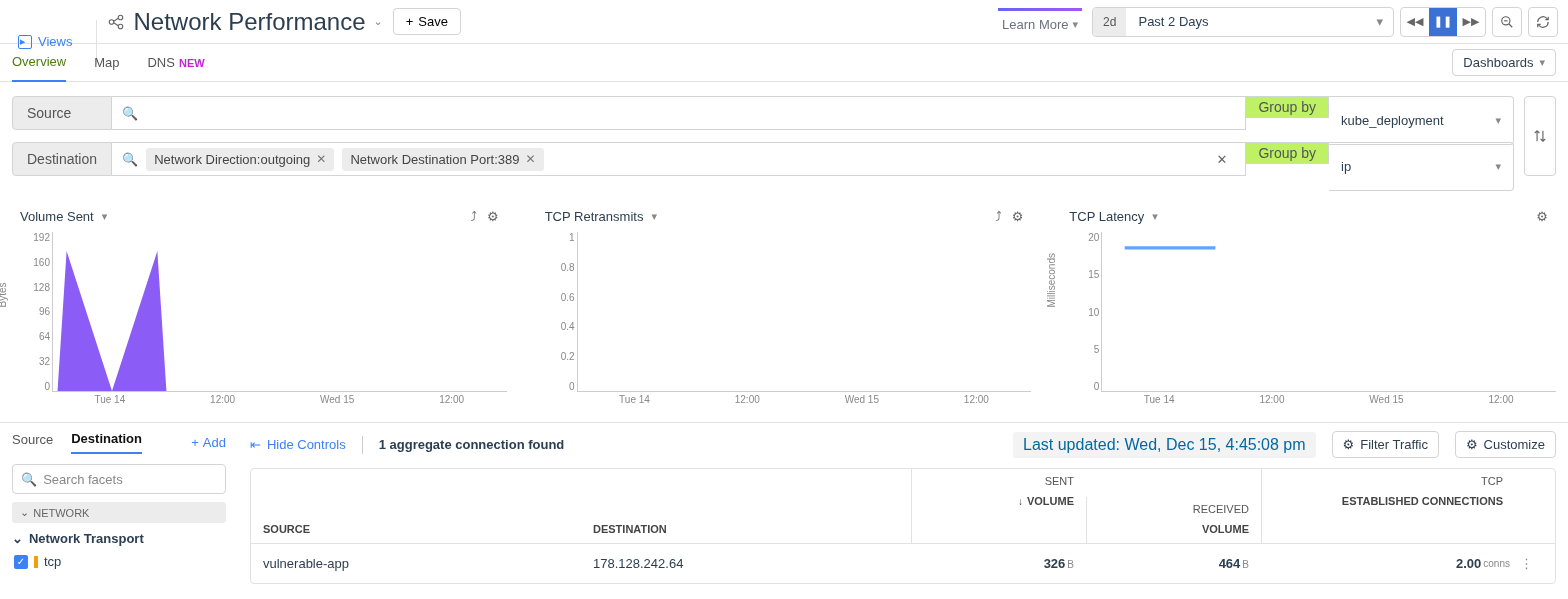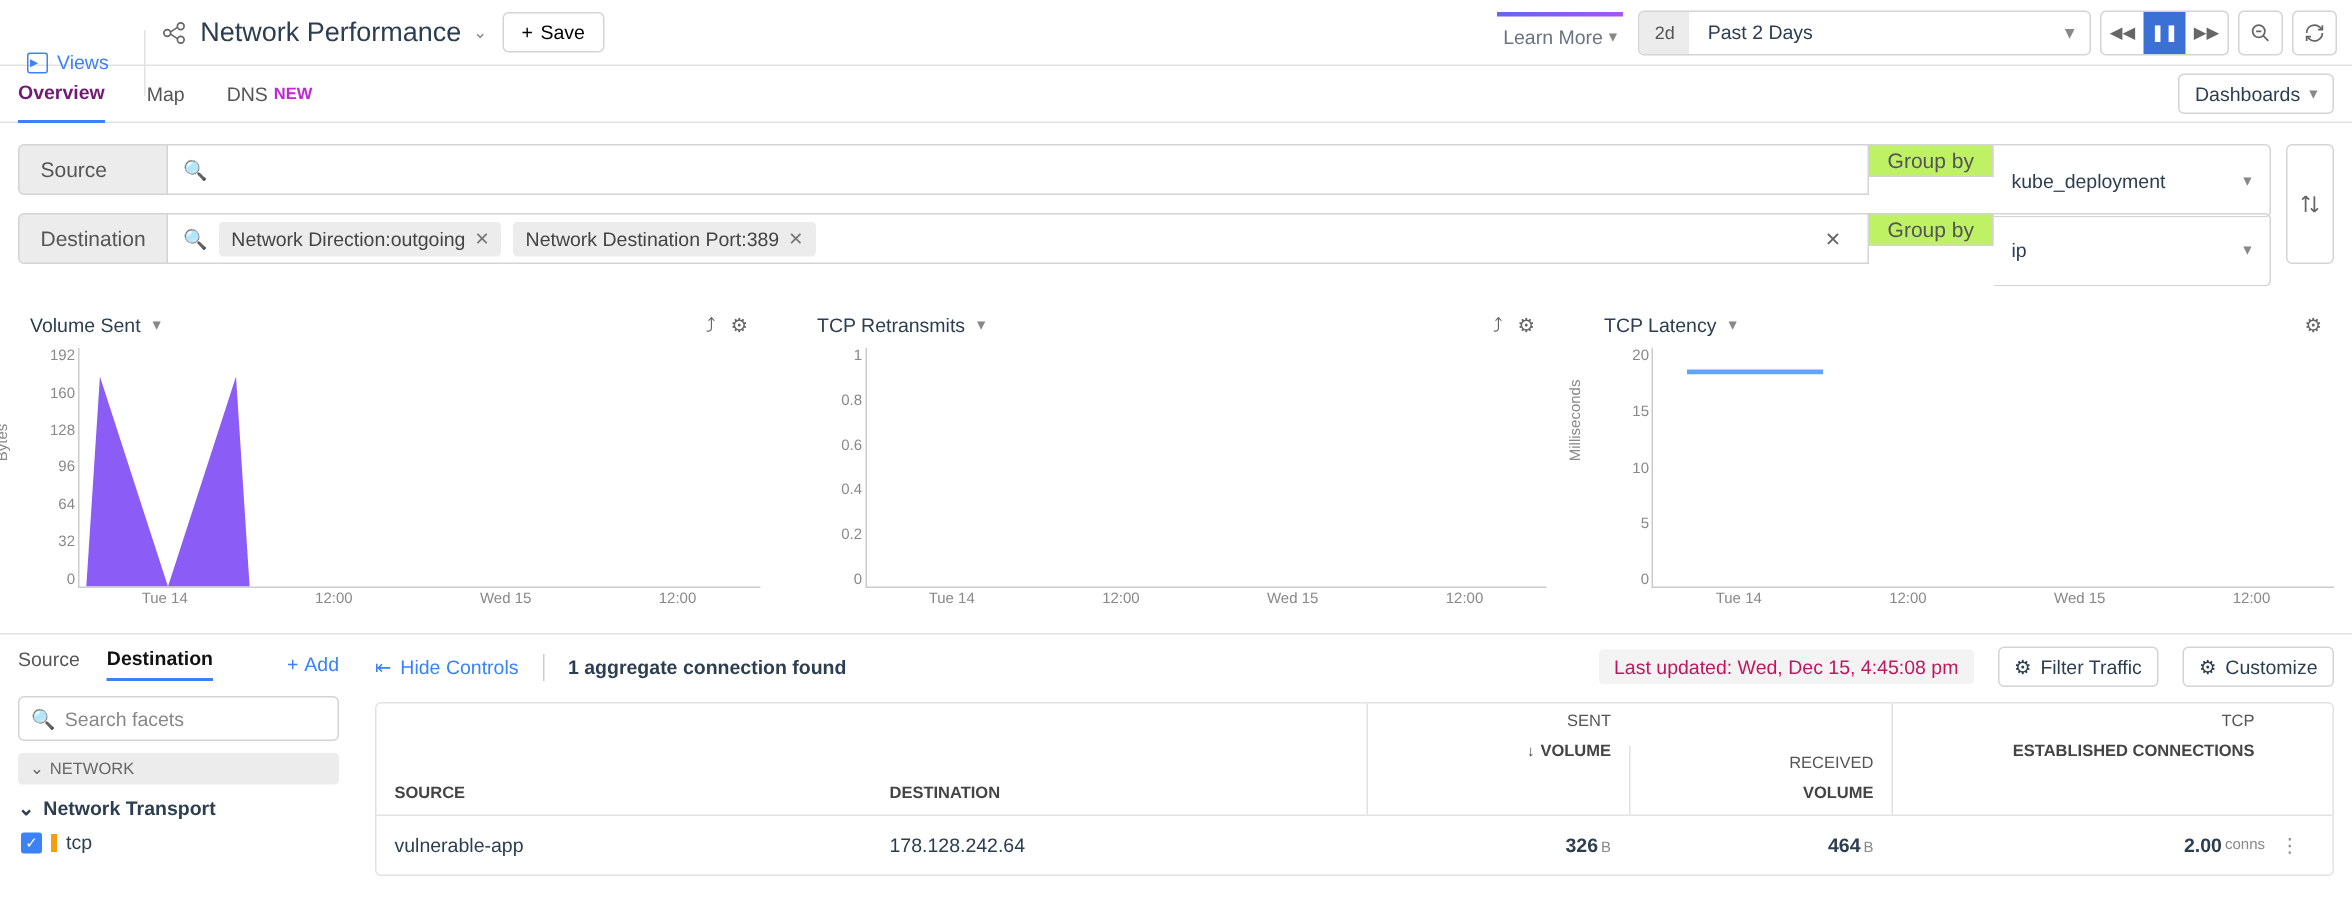--- a/index.html
+++ b/index.html
@@ -3,38 +3,38 @@
 <meta charset="utf-8">
 <style>
 * { box-sizing: border-box; margin: 0; padding: 0; font-family: -apple-system, BlinkMacSystemFont, "Segoe UI", Helvetica, Arial, sans-serif; }
 body { font-size: 13px; color: #2c3e50; background: #fff; width: 1568px; }
 .topbar { display: flex; align-items: center; height: 44px; border-bottom: 1px solid #e2e2e2; padding: 0 10px; gap: 10px; }
 .views-btn { display: flex; align-items: center; gap: 6px; color: #3b82f6; font-weight: 500; padding: 4px 8px; cursor: pointer; border-right: 1px solid #e2e2e2; height: 44px; padding-right: 24px; margin-top: 40px;}
 .views-icon { width: 14px; height: 14px; border: 1.5px solid #3b82f6; border-radius: 2px; position: relative; display:flex; align-items:center; justify-content:flex-start;}
 .views-icon::after{content:"▶"; font-size:7px; color:#3b82f6; margin-left:1px;}
 .title-area { display: flex; align-items: center; gap: 8px; }
 .network-icon { width: 18px; height: 18px; color: #666; }
-.page-title { font-size: 18px; font-weight: 500; }
+.page-title { font-size: 24px; font-weight: 500; }
 .chev { color: #888; font-size: 11px; }
 .save-btn { display: flex; align-items: center; gap: 5px; border: 1px solid #d4d4d4; border-radius: 4px; padding: 5px 12px; font-size: 13px; background: #fff; cursor: pointer; }
 .spacer { flex: 1; }
 .learn-more { color: #6b7280; font-size: 13px; display: flex; align-items: center; gap: 4px; border-top: 3px solid; border-image: linear-gradient(90deg, #6366f1, #a855f7) 1; padding: 6px 4px 3px; }
 .time-controls { display: flex; align-items: center; gap: 6px; }
 .range-pill { display: flex; align-items: center; border: 1px solid #d4d4d4; border-radius: 4px; overflow: hidden; height: 30px; }
 .range-2d { background: #ececec; padding: 0 10px; font-size: 12px; color: #555; height: 100%; display:flex; align-items:center;}
 .range-label { padding: 0 12px; font-size: 13px; width: 240px; }
 .range-chev { padding: 0 10px; color: #888; }
 .play-group { display: flex; border: 1px solid #d4d4d4; border-radius: 4px; overflow: hidden; height: 30px; }
 .play-btn { width: 28px; display: flex; align-items: center; justify-content: center; font-size: 11px; color: #666; cursor: pointer; }
 .play-btn.active { background: #3b70d4; color: #fff; }
 .icon-btn { width: 30px; height: 30px; border: 1px solid #d4d4d4; border-radius: 4px; display: flex; align-items: center; justify-content: center; color: #666; cursor: pointer; }
 
 .tabs-row { display: flex; align-items: center; height: 38px; border-bottom: 1px solid #e2e2e2; padding: 0 12px; gap: 28px; }
 .tab { font-size: 13px; color: #555; cursor: pointer; height: 38px; display: flex; align-items: center; }
-.tab.active { color: #701a75; font-weight: 700; border-bottom: 2px solid #3b82f6; }
+.tab.active { color: #4d7c0f; font-weight: 400; border-bottom: 2px solid #3b82f6; }
 .new-badge { color: #c026d3; font-weight: 700; font-size: 11px; margin-left: 4px; }
 .dashboards-btn { margin-left: auto; border: 1px solid #d4d4d4; border-radius: 4px; padding: 5px 10px; display: flex; align-items: center; gap: 6px; cursor: pointer; }
 
 .filters { padding: 14px 12px 0; display: flex; flex-direction: column; gap: 10px; }
 .filter-row { display: flex; gap: 0; align-items: stretch; }
 .filter-label { background: #ececec; border: 1px solid #d4d4d4; border-radius: 4px 0 0 4px; padding: 0 14px; display: flex; align-items: center; color: #555; font-size: 14px; min-width: 100px; height: 34px; }
 .filter-input { flex: 1; border: 1px solid #d4d4d4; border-left: none; height: 34px; display: flex; align-items: center; padding: 0 10px; gap: 8px; }
 .search-icon { color: #999; font-size: 13px; }
 .chip { background: #ececec; border-radius: 3px; padding: 4px 8px; font-size: 13px; color: #444; display: flex; align-items: center; gap: 6px; }
 .chip-x { color: #777; cursor: pointer; font-size: 12px; }
@@ -67,21 +67,21 @@
 .facet-group { font-size: 13px; font-weight: 600; display: flex; align-items: center; gap: 6px; margin-bottom: 8px; cursor: pointer; }
 .facet-item { display: flex; align-items: center; gap: 6px; font-size: 13px; padding-left: 2px; }
 .checkbox { width: 14px; height: 14px; background: #3b82f6; border-radius: 2px; display: flex; align-items: center; justify-content: center; color: #fff; font-size: 10px; }
 .color-sq { width: 4px; height: 12px; background: #f59e0b; }
 
 .results { flex: 1; padding: 8px 12px; }
 .results-bar { display: flex; align-items: center; gap: 16px; margin-bottom: 10px; }
 .hide-controls { color: #3b82f6; display: flex; align-items: center; gap: 6px; cursor: pointer; }
 .sep { width: 1px; height: 18px; background: #ccc; }
 .agg-text { font-weight: 600; }
-.updated { margin-left: auto; background: #f3f3f3; border-radius: 3px; padding: 4px 10px; font-size: 13px; color: #be185d; }
+.updated { margin-left: auto; background: #f3f3f3; border-radius: 3px; padding: 4px 10px; font-size: 16px; color: #0369a1; }
 .outline-btn { border: 1px solid #d4d4d4; border-radius: 4px; padding: 5px 10px; display: flex; align-items: center; gap: 6px; cursor: pointer; font-size: 13px; }
 
 .data-table { width: 100%; border: 1px solid #e2e2e2; border-radius: 4px; }
 .th { padding: 8px 12px; font-size: 11px; font-weight: 700; color: #444; }
 .col-source { width: 330px; }
 .col-dest { width: 330px; }
 .col-sent { width: 175px; text-align: right; }
 .col-recv { width: 175px; text-align: right; }
 .col-tcp { flex: 1; text-align: right; padding-right: 40px; }
 .trow { display: flex; align-items: center; height: 40px; }

